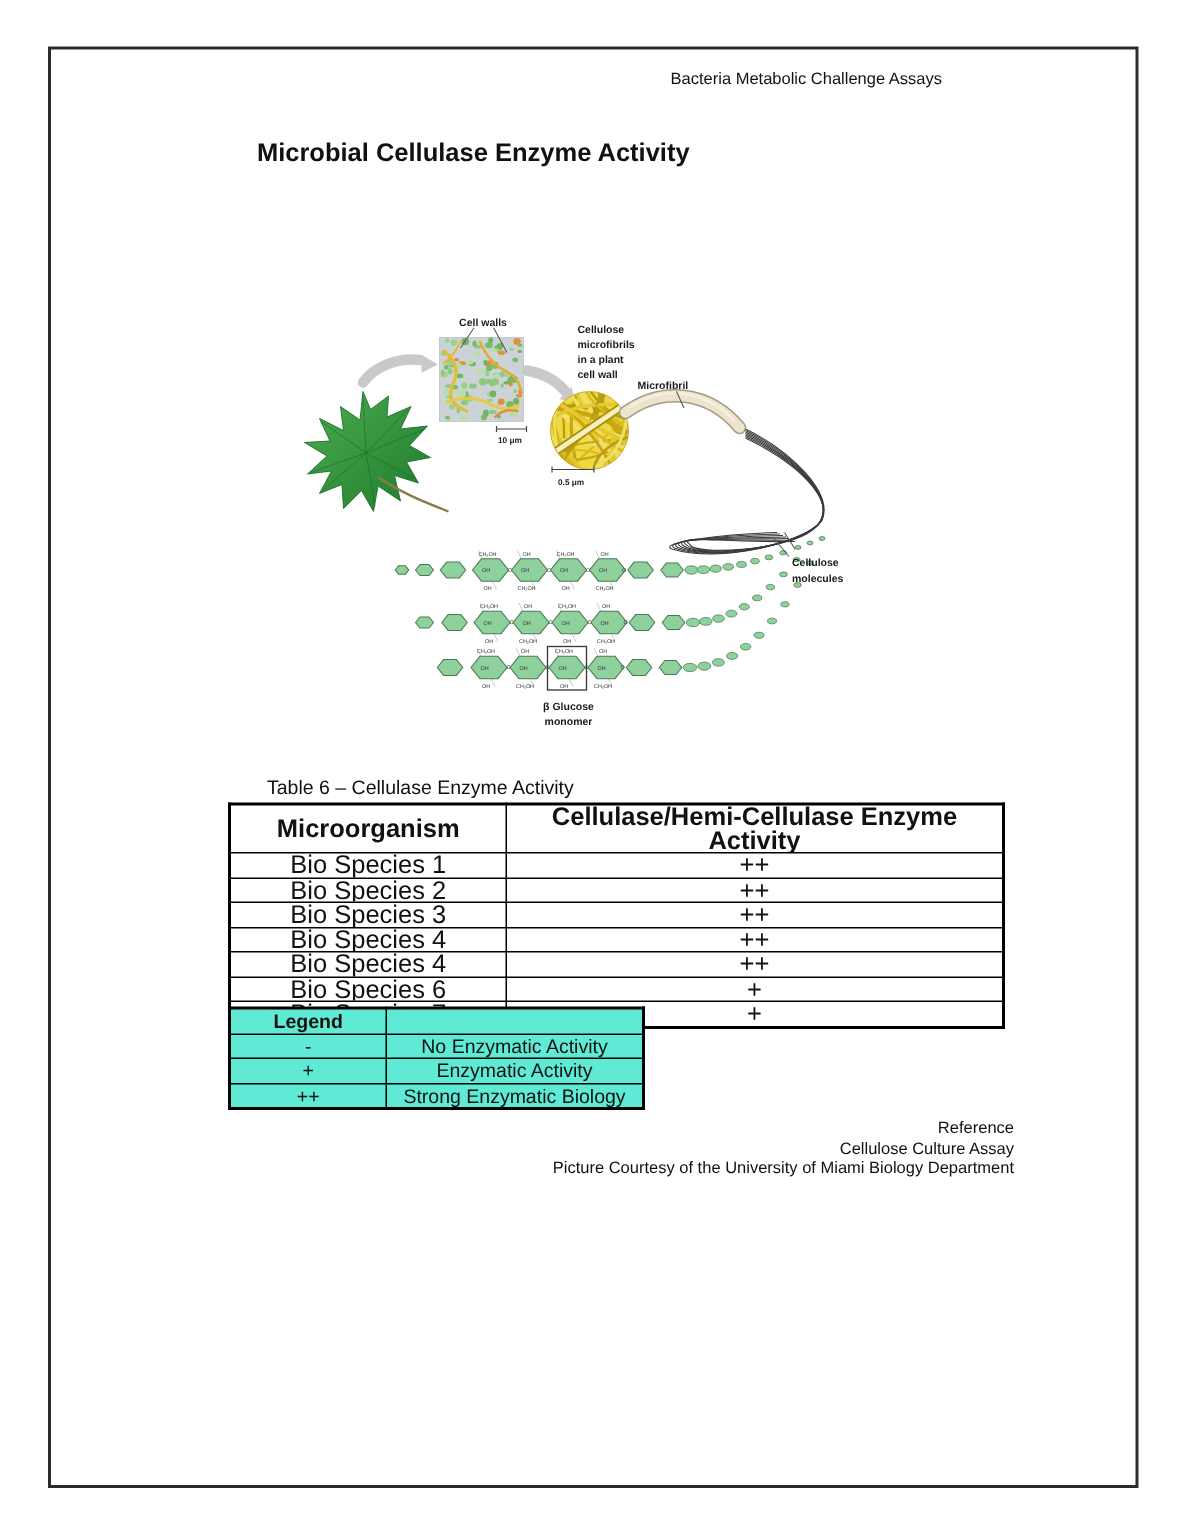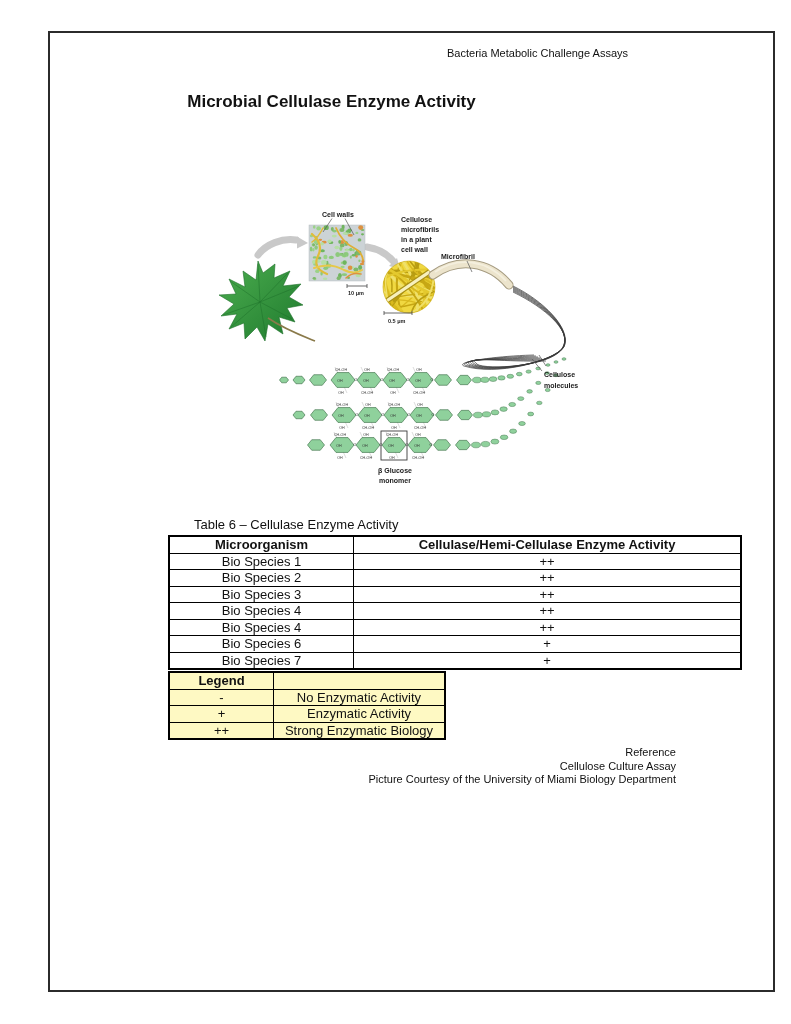--- a/index.html
+++ b/index.html
@@ -1,31 +1,31 @@
 <!DOCTYPE html>
 <html><head>
 <meta charset="utf-8">
 <style>
   html,body{margin:0;padding:0;background:#ffffff;}
   body{width:791px;height:1024px;position:relative;font-family:"Liberation Sans",sans-serif;color:#111;overflow:hidden;}
-  .page{position:absolute;inset:0;background:#fff;margin-left:16px;}
+  .page{position:absolute;inset:0;background:#fff;}
   .border-frame{position:absolute;left:32px;top:31px;width:723px;height:957px;border:2px solid #2b2b2b;}
   .header{position:absolute;top:47px;right:163px;font-size:11px;white-space:nowrap;}
   .title{position:absolute;top:92px;left:0;width:631px;text-align:center;font-size:17px;font-weight:bold;margin:0;}
   .desc{position:absolute;top:129px;left:95px;width:601px;text-align:center;font-size:13.5px;line-height:16.5px;margin:0;}
   .desc span{display:block;}
   svg.figure{position:absolute;left:180px;top:198px;width:510px;height:300px;}
   .caption{position:absolute;left:178px;top:517px;font-size:13px;}
   table{border-collapse:collapse;table-layout:fixed;}
-  .main-table{position:absolute;left:152px;top:535px;width:574px;font-size:13px;border:2px solid #000;}
+  .main-table{position:absolute;left:152px;top:535px;width:518px;font-size:17px;border:2px solid #000;}
   .main-table th,.main-table td{border:1px solid #000;text-align:center;padding:0;height:15.5px;line-height:15.5px;overflow:hidden;}
   .main-table th{font-weight:bold;}
   .main-table th:first-child{width:183px;}
   .legend-table{position:absolute;left:152px;top:671px;width:278px;font-size:13px;border:2px solid #000;}
-  .legend-table td{border:1px solid #000;background:#fef9c3;text-align:center;padding:0;height:15.5px;line-height:15.5px;}
+  .legend-table td{border:1px solid #000;background:#5eead4;text-align:center;padding:0;height:15.5px;line-height:15.5px;}
   .legend-table td:first-child{width:103px;}
   .legend-title{font-weight:bold;}
   .reference{position:absolute;top:746px;right:115px;text-align:right;font-size:11px;line-height:13.5px;}
   .ref-heading{}
   .fig-label{font-family:"Liberation Sans",sans-serif;font-size:7px;font-weight:bold;fill:#1a1a1a;}
   .fig-scale{font-family:"Liberation Sans",sans-serif;font-size:5.5px;font-weight:bold;fill:#222;}
   .chem{font-family:"Liberation Sans",sans-serif;font-size:3.6px;fill:#333;}
 </style>
 </head>
 <body>

